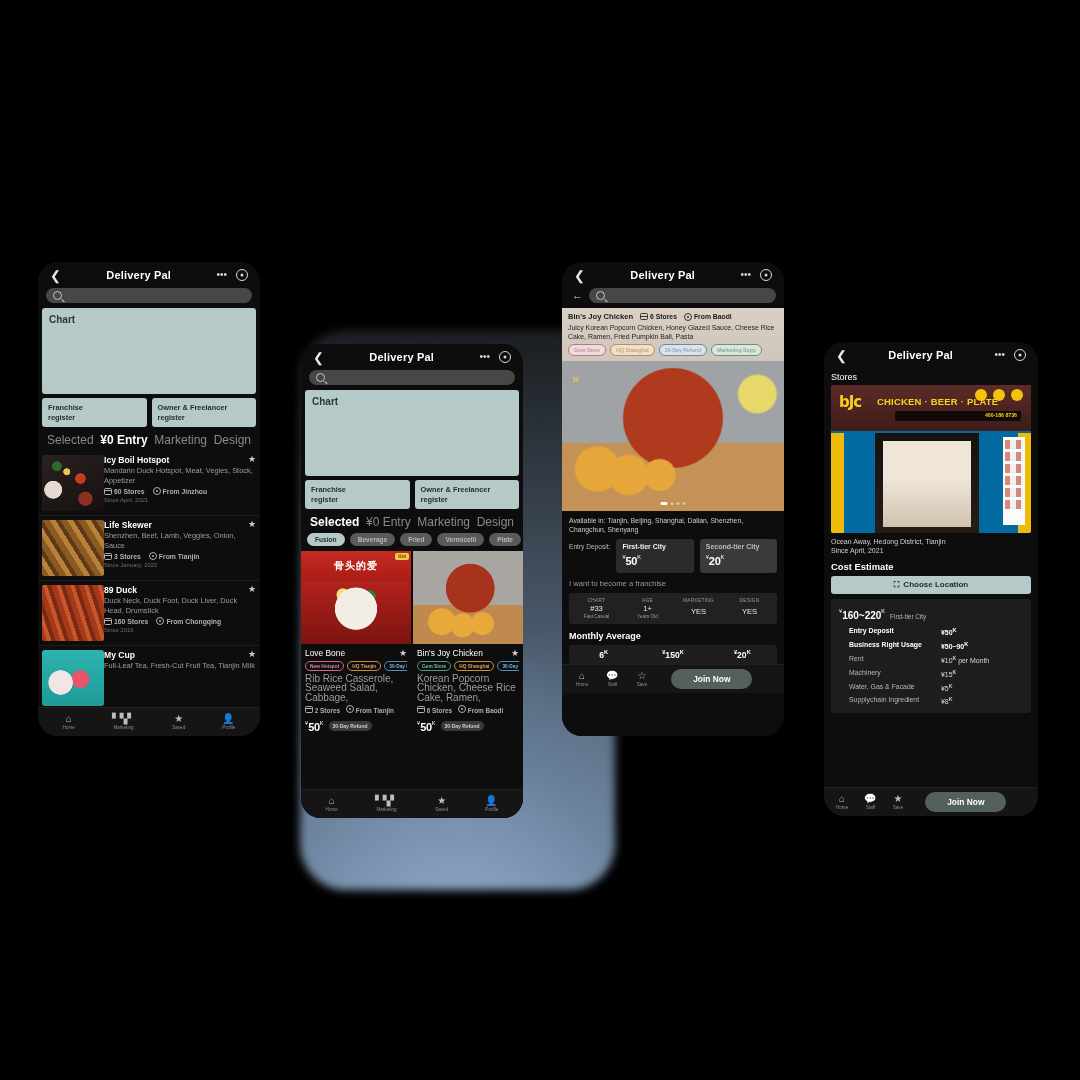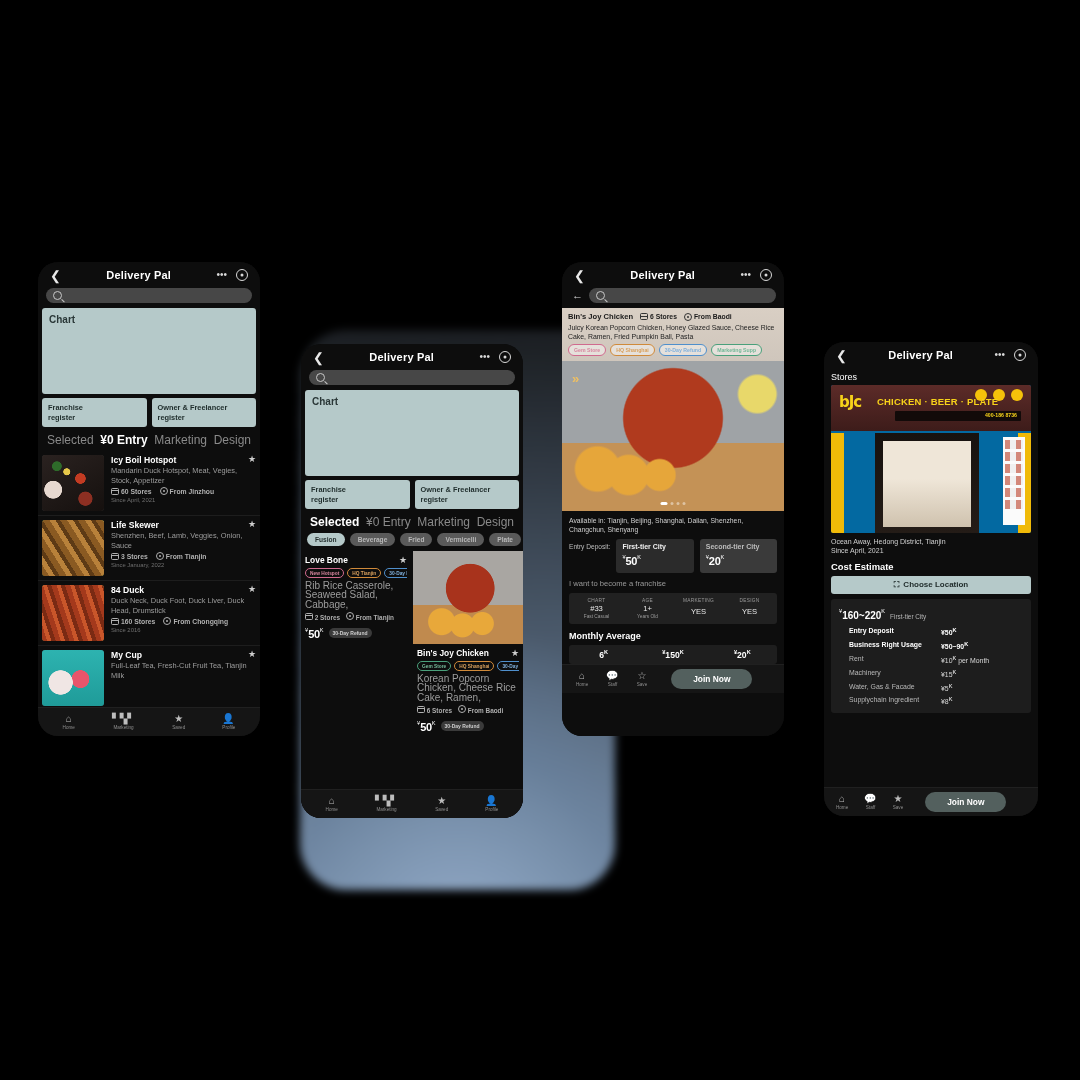--- a/index.html
+++ b/index.html
@@ -46,21 +46,21 @@
   .tab{font-size:12px;color:#8a8a8a;}
   .tab.active{color:#fff;font-weight:700;}
 
   
   .chips{display:flex;gap:5px;padding:0 6px 5px;overflow:hidden;}
   .chip{background:#5a5a5a;color:#b9b9b9;font-size:6.6px;font-weight:600;border-radius:8px;padding:3px 8px;white-space:nowrap;}
   .chip.on{background:#b5c9c9;color:#24302f;}
 
   
   .list{flex:1;overflow:hidden;}
-  .row{display:flex;gap:7px;padding:4px;border-bottom:1px solid #1d1d1d;}
+  .row{display:flex;padding:4px;border-bottom:1px solid #1d1d1d;}
   .thumb{width:62px;height:56px;border-radius:3px;flex:0 0 auto;background:#333;overflow:hidden;position:relative;}
   .rowbody{flex:1;min-width:0;}
   .rowtop{display:flex;justify-content:space-between;align-items:flex-start;}
   .rname{font-size:8.6px;font-weight:700;color:#fff;}
   .star{color:#cfcfcf;font-size:9px;line-height:1;}
   .rdesc{font-size:7.4px;line-height:9.6px;color:#9d9d9d;margin-top:1px;}
   .rmeta{display:flex;gap:8px;align-items:center;margin-top:2px;font-size:6.8px;color:#b0b0b0;}
   .rmeta span{display:flex;align-items:center;gap:2px;}
   .ic-store{width:6px;height:5px;border:1px solid #b0b0b0;border-radius:1.5px;display:inline-block;position:relative;}
   .ic-store:after{content:"";position:absolute;left:0;top:1.5px;width:100%;height:1px;background:#b0b0b0;}
@@ -74,21 +74,21 @@
   .navitem .lbl{font-size:4.6px;color:#8d8d8d;}
   .gly{font-size:10px;line-height:10px;}
   .joinbtn{background:#53605e;color:#fff;font-size:8.4px;font-weight:700;border-radius:12px;padding:5px 22px;}
 
   
   .grid{display:flex;gap:2px;flex:1;overflow:hidden;}
   .gcard{flex:1;min-width:0;}
   .gimg{height:93px;position:relative;overflow:hidden;}
   .gbody{padding:4px 4px 0;}
   .gtop{display:flex;justify-content:space-between;align-items:center;}
-  .gname{font-size:8.4px;font-weight:700;color:#fff;}
+  .gname{font-size:8.4px;font-weight:400;color:#fff;}
   .gtags{display:flex;gap:3px;margin:3px 0 3px;overflow:hidden;}
   .tag{font-size:4.8px;font-weight:700;border-radius:6px;padding:1.5px 4px;white-space:nowrap;}
   .t-pink{border:.8px solid #d06a8e;color:#d8869f;}
   .t-org{border:.8px solid #d08a3a;color:#d9a05d;}
   .t-blu{border:.8px solid #4f8fcc;color:#7fb0dd;}
   .t-grn{border:.8px solid #4aa07b;color:#73b898;}
   .gdesc{font-size:10px;line-height:9.4px;color:#9d9d9d;}
   .gmeta{display:flex;gap:6px;align-items:center;margin-top:3px;font-size:6.4px;color:#aeaeae;}
   .gprice{display:flex;align-items:center;gap:5px;margin-top:3px;}
   .yen{font-size:5.6px;color:#fff;vertical-align:super;}
@@ -289,21 +289,21 @@
             <div class="rsince">Since January, 2022</div>
           </div>
         </div>
 
         <div class="row">
           <div class="thumb">
               <div class="ph duck"></div>
             </div>
           <div class="rowbody">
             <div class="rowtop">
-              <div class="rname">84 Duck</div>
+              <div class="rname">89 Duck</div>
               <div class="star">★</div>
             </div>
             <div class="rdesc">Duck Neck, Duck Foot, Duck Liver, Duck Head, Drumstick</div>
             <div class="rmeta">
               <span>
                   <i class="ic-store"></i>
                   <b style="font-weight:600">160 Stores</b>
                 </span>
               <span>
                   <i class="ic-pin"></i>
@@ -386,20 +386,27 @@
       <div class="chips">
         <div class="chip on">Fusion</div>
         <div class="chip">Beverage</div>
         <div class="chip">Fried</div>
         <div class="chip">Vermicelli</div>
         <div class="chip">Plate</div>
       </div>
       <div class="grid">
 
         <div class="gcard">
+          <div class="gimg">
+            <div class="ph lovebone"></div>
+            <div class="lovebone-top">
+                <span class="lb-cn">骨头的爱</span>
+              </div>
+            <div class="hotbadge">Hot</div>
+          </div>
           <div class="gbody">
             <div class="gtop">
               <div class="gname">Love Bone</div>
               <div class="star">★</div>
             </div>
             <div class="gtags">
               <div class="tag t-pink">New Hotspot</div>
               <div class="tag t-org">HQ Tianjin</div>
               <div class="tag t-blu">30-Day R</div>
             </div>

